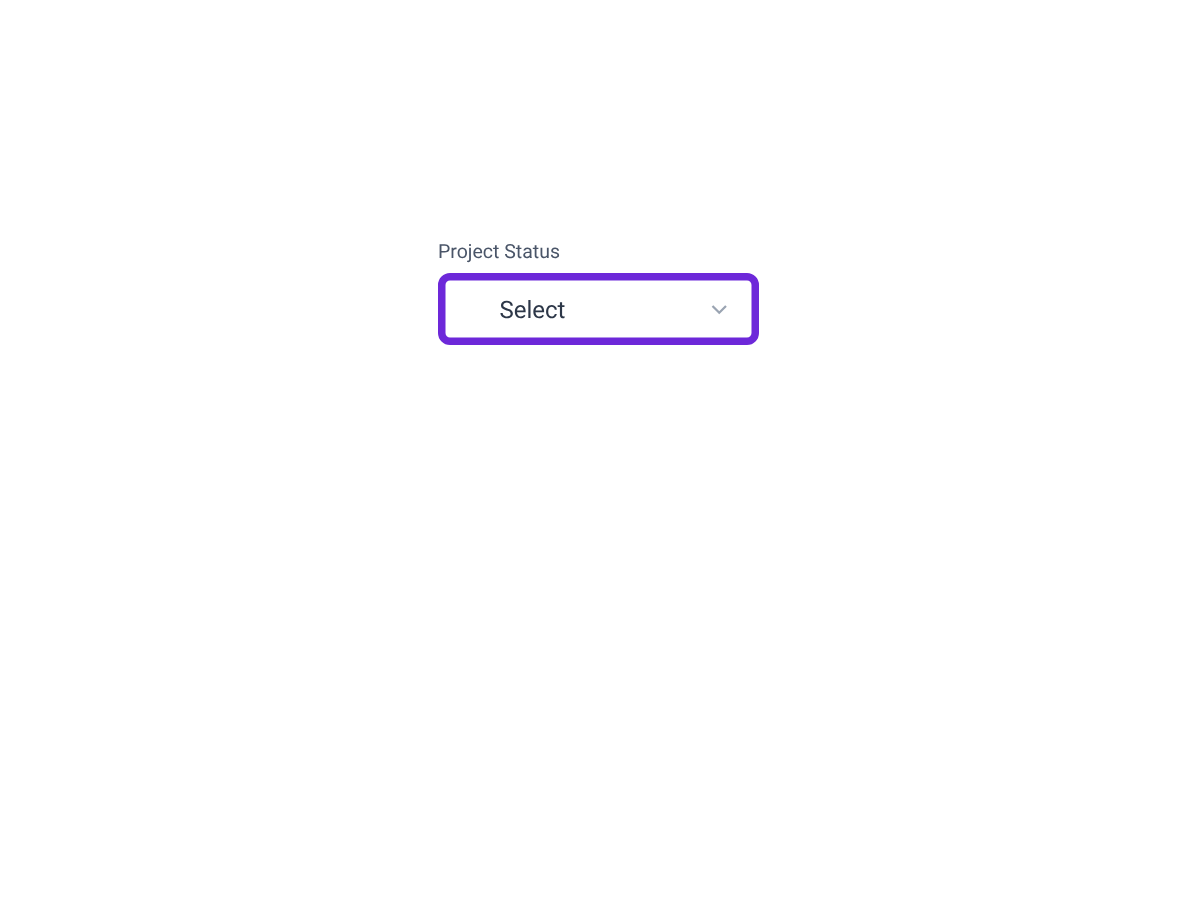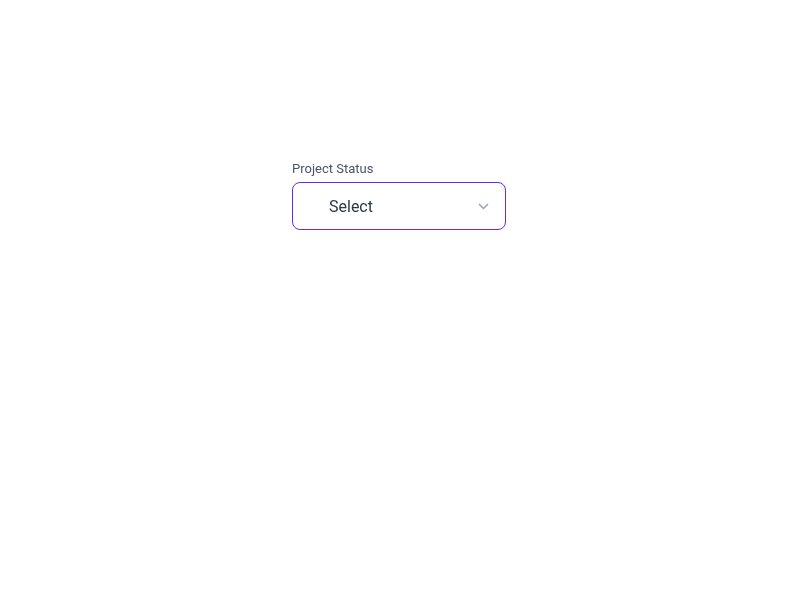--- a/index.html
+++ b/index.html
@@ -23,21 +23,21 @@
     }
     .dropdown-label {
       font-size: 13px;
       color: #4a5568;
       margin-bottom: 6px;
       display: block;
     }
     .dropdown-select {
       width: 100%;
       height: 48px;
-      border: 1px solid #6d28d9;
+      border: 5px solid #6d28d9;
       border-radius: 8px;
       background: #ffffff;
       display: flex;
       align-items: center;
       padding: 0 16px 0 36px;
       cursor: pointer;
       position: relative;
     }
     .dropdown-value {
       font-size: 16px;

